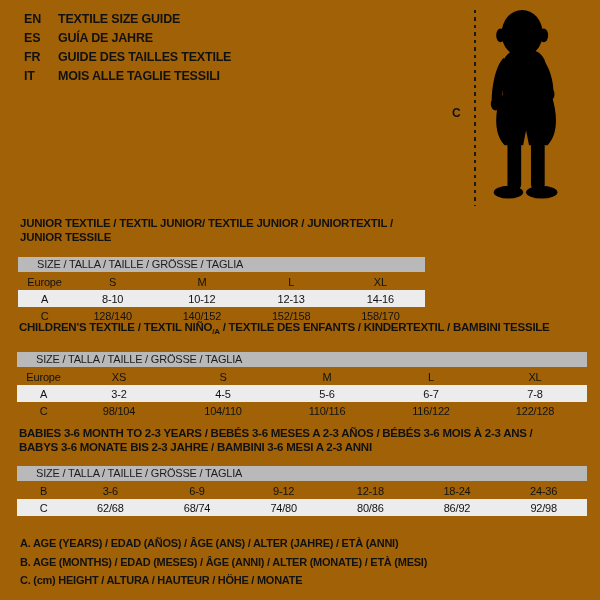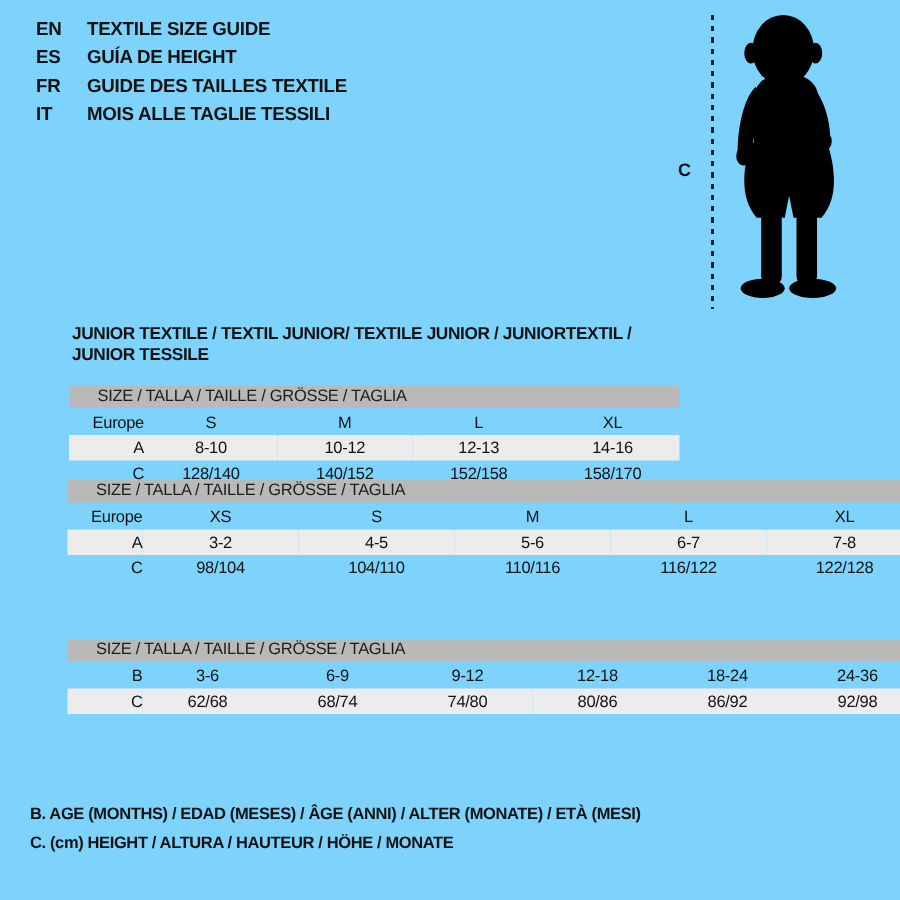--- a/index.html
+++ b/index.html
@@ -2,70 +2,70 @@
 <html style="--bar: #b9b9b9; --shade: #ececec; --text: #111111; --ink: #000000;"><head>
 <meta charset="utf-8">
 <style>
   :root { --text:#111111; --bar:#b9b9b9; --shade:#ececec; --ink:#000000; }
   * { box-sizing:border-box; }
   html,body { margin:0; padding:0; }
   body {
     width:600px; height:600px; background:#ffffff;
     font-family:"Liberation Sans", sans-serif; color:var(--text);
   }
-  .page { position:relative; width:600px; height:600px; overflow:hidden; background:#7dd3fc; }
+  .page { position:relative; width:600px; height:600px; overflow:hidden; background:#a16207; }
 
   
   .lang-list { position:absolute; left:24px; top:10px; margin:0; padding:0; list-style:none; }
   .lang-list li { display:flex; font-weight:bold; font-size:12.5px; line-height:19px; letter-spacing:-0.2px; }
   .lang-code { width:34px; flex:0 0 34px; }
 
   
   .figure-line {
     position:absolute; left:474px; top:10px; width:2px; height:196px;
     background:repeating-linear-gradient(to bottom, #1a1a1a 0 3.5px, transparent 3.5px 7.5px);
   }
   .figure-label { position:absolute; left:452px; top:106px; font-size:12px; font-weight:bold; }
   .silhouette { position:absolute; left:481px; top:5px; width:98px; height:200px; }
   .silhouette * { fill:var(--ink); }
 
   
-  .section { position:absolute;margin-left:28px; }
+  .section { position:absolute; }
   .section-0 { left:18px; top:216px; width:407px; }
   .section-1 { left:17px; top:320px; width:570px; }
   .section-2 { left:17px; top:426px; width:570px; }
   .sec-title { font-weight:bold; font-size:11.5px; line-height:14px; letter-spacing:-0.25px; margin:0 0 13px 2px; }
   .section-2 .sec-title { margin-bottom:12px; }
   .sec-title .sub { font-size:8px; vertical-align:sub; }
   .size-bar {
     background:var(--bar); height:15px; line-height:15px; font-size:11px;
     padding-left:19px; letter-spacing:-0.2px; color:#1c1c1c; margin-bottom:1px;
   }
   .size-table { border-collapse:collapse; width:100%; table-layout:fixed; font-size:11px; }
   .size-table td { height:17px; padding:0; text-align:center; letter-spacing:-0.2px; vertical-align:middle; }
-  .size-table td.row-label { text-align:right; padding-left:3px; }
+  .size-table td.row-label { text-align:center; padding-left:3px; }
   .size-table tr.shaded { background:var(--shade); }
 
   
   .notes { position:absolute; left:20px; top:534px; }
   .note-line { font-weight:bold; font-size:11px; line-height:18.5px; letter-spacing:-0.25px; white-space:nowrap; }
 </style>
 </head>
 <body>
 
 <div class="page">
 
   <ul class="lang-list" id="lang-list">
       <li>
         <span class="lang-code">EN</span>
         <span class="lang-label">TEXTILE SIZE GUIDE</span>
       </li>
       <li>
         <span class="lang-code">ES</span>
-        <span class="lang-label">GUÍA DE HEIGHT</span>
+        <span class="lang-label">GUÍA DE JAHRE</span>
       </li>
       <li>
         <span class="lang-code">FR</span>
         <span class="lang-label">GUIDE DES TAILLES TEXTILE</span>
       </li>
       <li>
         <span class="lang-code">IT</span>
         <span class="lang-label">MOIS ALLE TAGLIE TESSILI</span>
       </li>
     </ul>
@@ -130,20 +130,23 @@
               <td class="row-label">C</td>
               <td>128/140</td>
               <td>140/152</td>
               <td>152/158</td>
               <td>158/170</td>
             </tr>
           </tbody>
         </table>
       </div>
       <div class="section section-1">
+        <div class="sec-title">
+          <div class="title-line"><span>CHILDREN'S TEXTILE / TEXTIL NIÑO</span><span class="sub">/A</span><span> / TEXTILE DES ENFANTS / KINDERTEXTIL / BAMBINI TESSILE</span></div>
+        </div>
         <div class="size-bar">SIZE / TALLA / TAILLE / GRÖSSE / TAGLIA</div>
         <table class="size-table">
           <colgroup>
             <col style="width: 50px;">
             <col>
             <col>
             <col>
             <col>
             <col>
           </colgroup>
@@ -169,20 +172,24 @@
               <td>98/104</td>
               <td>104/110</td>
               <td>110/116</td>
               <td>116/122</td>
               <td>122/128</td>
             </tr>
           </tbody>
         </table>
       </div>
       <div class="section section-2">
+        <div class="sec-title">
+          <div class="title-line"><span>BABIES 3-6 MONTH TO 2-3 YEARS / BEBÉS 3-6 MESES A 2-3 AÑOS / BÉBÉS 3-6 MOIS À 2-3 ANS /</span></div>
+          <div class="title-line"><span>BABYS 3-6 MONATE BIS 2-3 JAHRE / BAMBINI 3-6 MESI A 2-3 ANNI</span></div>
+        </div>
         <div class="size-bar">SIZE / TALLA / TAILLE / GRÖSSE / TAGLIA</div>
         <table class="size-table">
           <colgroup>
             <col style="width: 50px;">
             <col>
             <col>
             <col>
             <col>
             <col>
             <col>
@@ -205,16 +212,17 @@
               <td>80/86</td>
               <td>86/92</td>
               <td>92/98</td>
             </tr>
           </tbody>
         </table>
       </div>
     </div>
 
   <div class="notes" id="notes">
+      <div class="note-line">A. AGE (YEARS) / EDAD (AÑOS) / ÂGE (ANS) / ALTER (JAHRE) / ETÀ (ANNI)</div>
       <div class="note-line">B. AGE (MONTHS) / EDAD (MESES) / ÂGE (ANNI) / ALTER (MONATE) / ETÀ (MESI)</div>
       <div class="note-line">C. (cm) HEIGHT / ALTURA / HAUTEUR / HÖHE / MONATE</div>
     </div>
 </div>
 
 </body></html>

